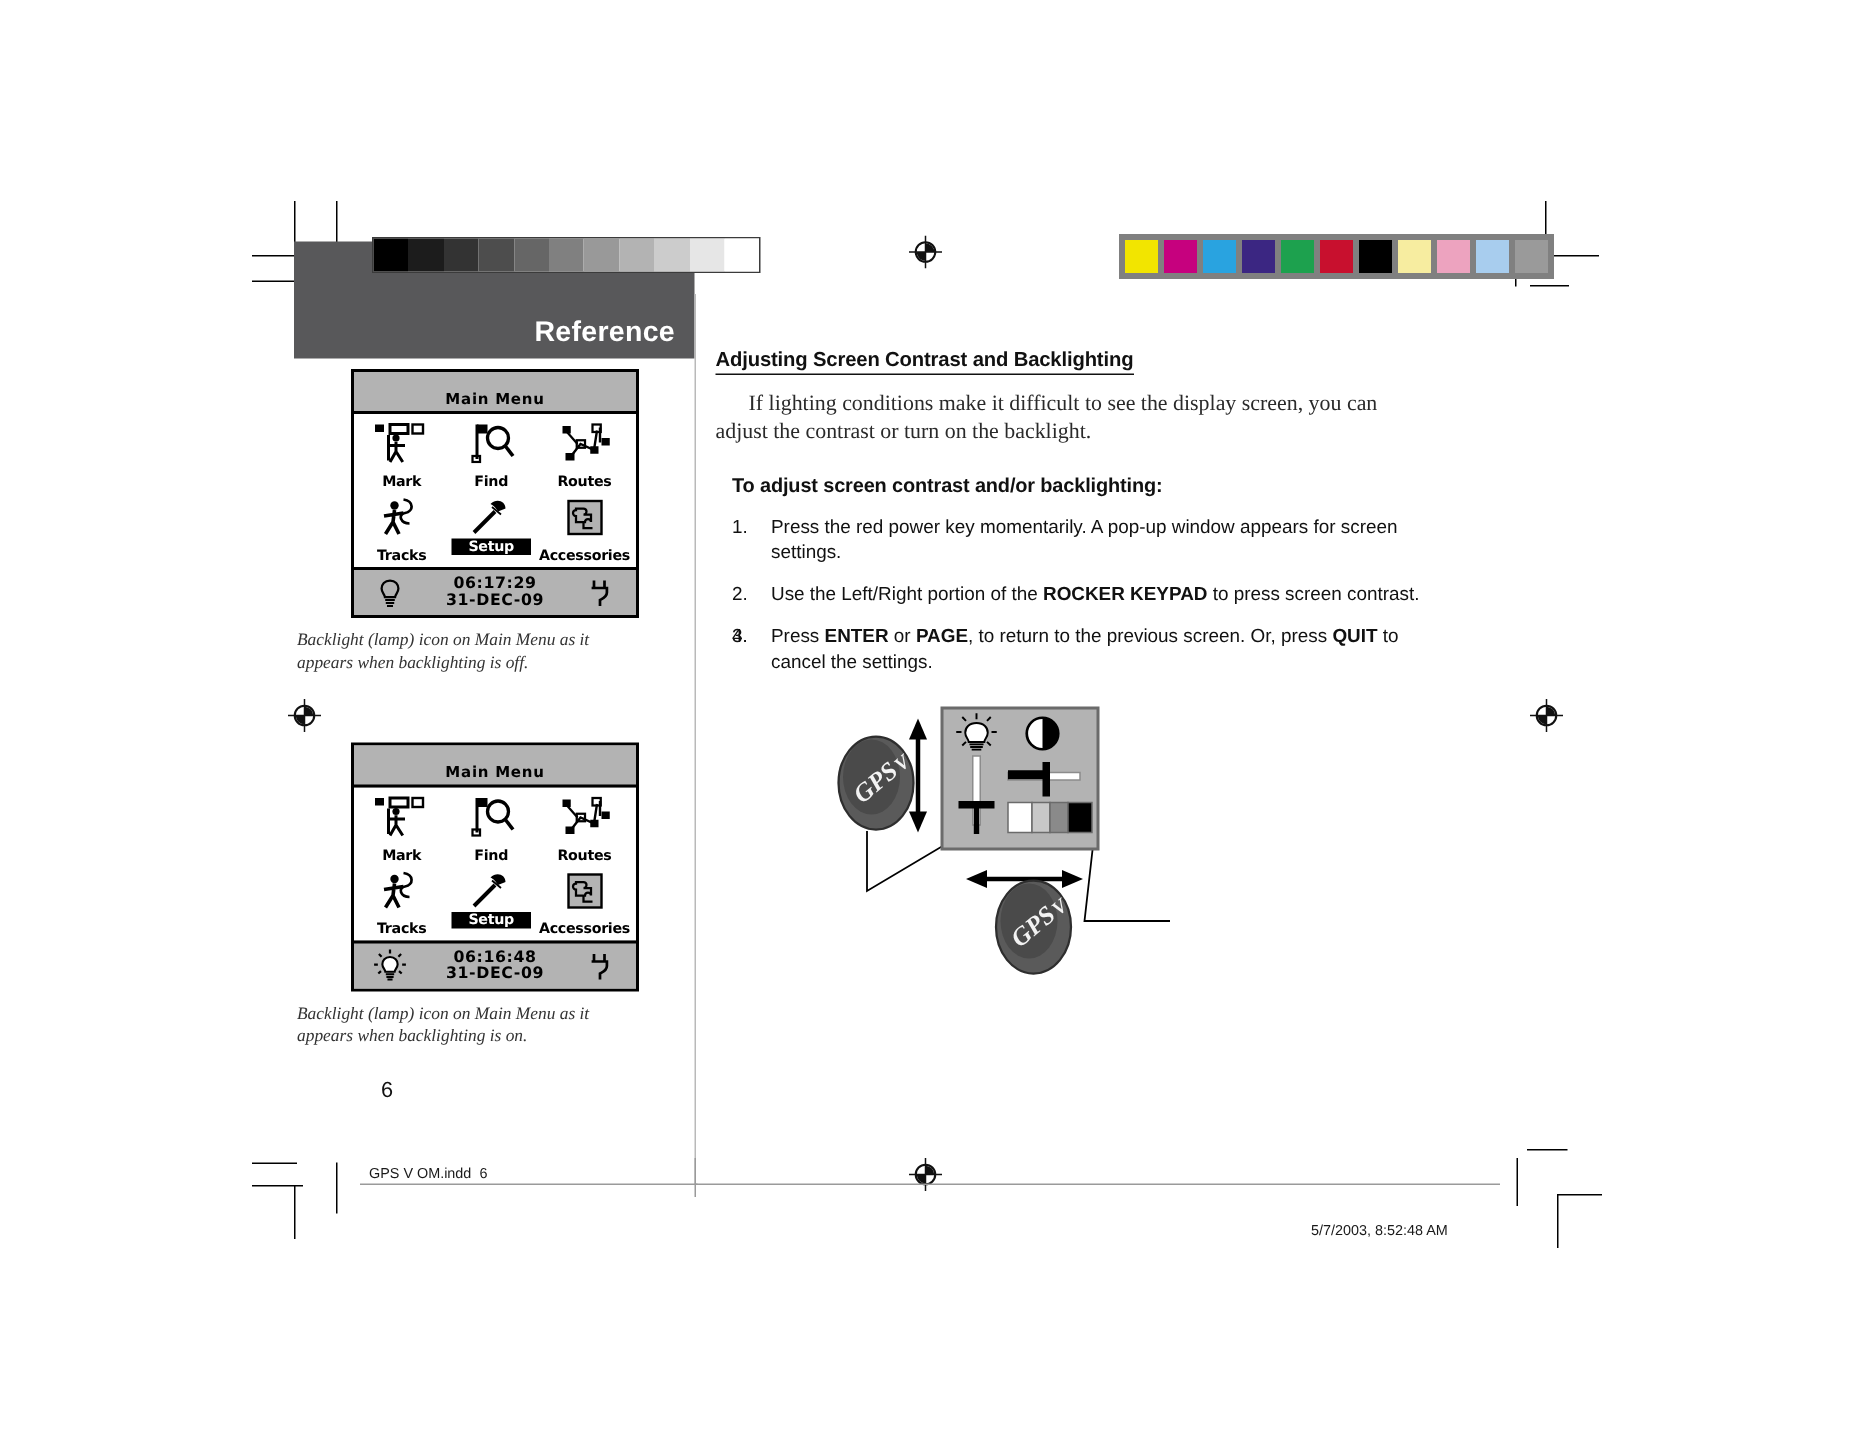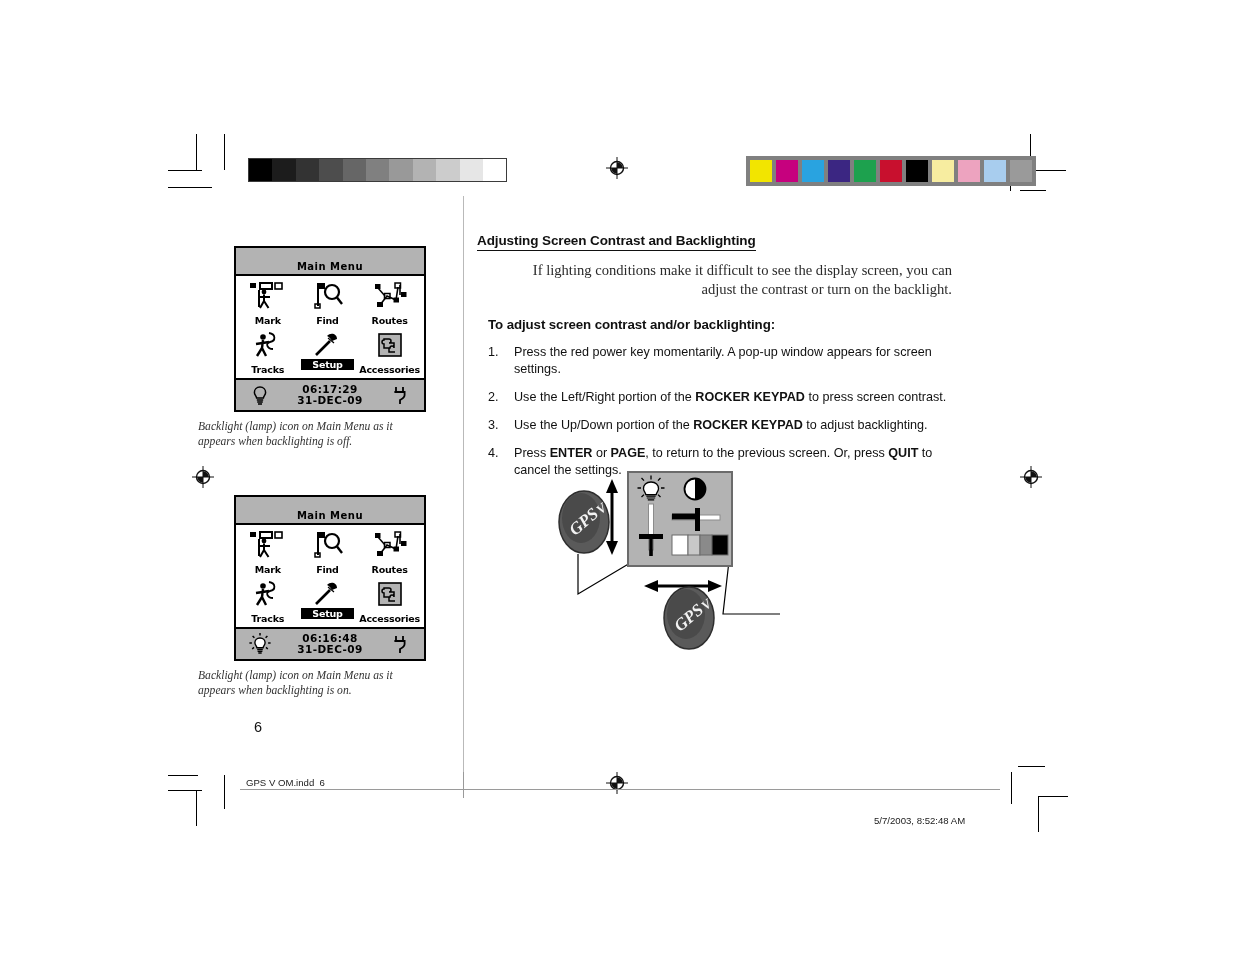--- a/index.html
+++ b/index.html
@@ -151,21 +151,20 @@
     font-family: "Liberation Sans", sans-serif;
     letter-spacing: -.1px;
   }
   p.body {
     font-family: "Liberation Serif", serif;
     font-size: 14.6px;
     line-height: 19px;
     color: #2a2a2a;
     margin: 0 0 18px 0;
     text-indent: 22px;
-    text-align: right;
   }
   h3.step-head {
     font-size: 13.3px;
     font-weight: bold;
     color: #111;
     margin: 0 0 12px 11px;
     font-family: "Liberation Sans", sans-serif;
     letter-spacing: -.1px;
   }
   ol.steps { margin: 0; padding: 0; list-style: none; }
@@ -278,20 +277,23 @@
   <div class="regmark" style="left:606px; top:772px;">
     <svg width="22" height="22" viewBox="0 0 22 22">
       <line x1="11" y1="0" x2="11" y2="22" stroke="#111" stroke-width="1"></line>
       <line x1="0" y1="11" x2="22" y2="11" stroke="#111" stroke-width="1"></line>
       <circle cx="11" cy="11" r="6.5" fill="none" stroke="#111" stroke-width="1.4"></circle>
       <path d="M11 5.2 A5.8 5.8 0 0 1 16.8 11 L11 11 Z" fill="#111"></path>
       <path d="M11 16.8 A5.8 5.8 0 0 1 5.2 11 L11 11 Z" fill="#111"></path>
     </svg>
   </div>
 
+  <div class="ref-block" style="left:196px; top:161px; width:267px; height:78px;">
+    <span class="ref-title">Reference</span>
+  </div>
 
   <div class="wedge" style="left:248px; top:158px;">
       <div class="sw" style="background: rgb(0, 0, 0);"></div>
       <div class="sw" style="background: rgb(28, 28, 28);"></div>
       <div class="sw" style="background: rgb(51, 51, 51);"></div>
       <div class="sw" style="background: rgb(77, 77, 77);"></div>
       <div class="sw" style="background: rgb(102, 102, 102);"></div>
       <div class="sw" style="background: rgb(128, 128, 128);"></div>
       <div class="sw" style="background: rgb(153, 153, 153);"></div>
       <div class="sw" style="background: rgb(179, 179, 179);"></div>
@@ -537,21 +539,21 @@
     </div>
   </div>
 
   <div class="right-col">
     <h2 class="subhead">Adjusting Screen Contrast and Backlighting</h2>
     <p class="body">If lighting conditions make it difficult to see the display screen, you can adjust the contrast or turn on the backlight.</p>
     <h3 class="step-head">To adjust screen contrast and/or backlighting:</h3>
     <ol class="steps">
         <li><span class="num">1.</span><span><span>Press the red power key momentarily. A pop-up window appears for screen settings.</span></span></li>
         <li><span class="num">2.</span><span><span>Use the Left/Right portion of the </span><b>ROCKER KEYPAD</b><span> to press screen contrast.</span></span></li>
-        <li><span class="num">3.</span><span><span>Use the Up/Down portion of the </span><b>ROCKER KEYPAD</b><span> to adjust backlighting.</span></span></li>
+        <li><span class="num">3.</span></li>
         <li><span class="num">4.</span><span><span>Press </span><b>ENTER</b><span> or </span><b>PAGE</b><span>, to return to the previous screen. Or, press </span><b>QUIT</b><span> to cancel the settings.</span></span></li>
       </ol>
   </div>
 
   <div class="illus">
     <svg width="250" height="190" viewBox="0 0 250 190">
 
       <g stroke="#000" stroke-width="1.2" fill="none">
         <path d="M30 92 L30 132 L178 44"></path>
         <path d="M232 152 L175 152 L182 90"></path>

